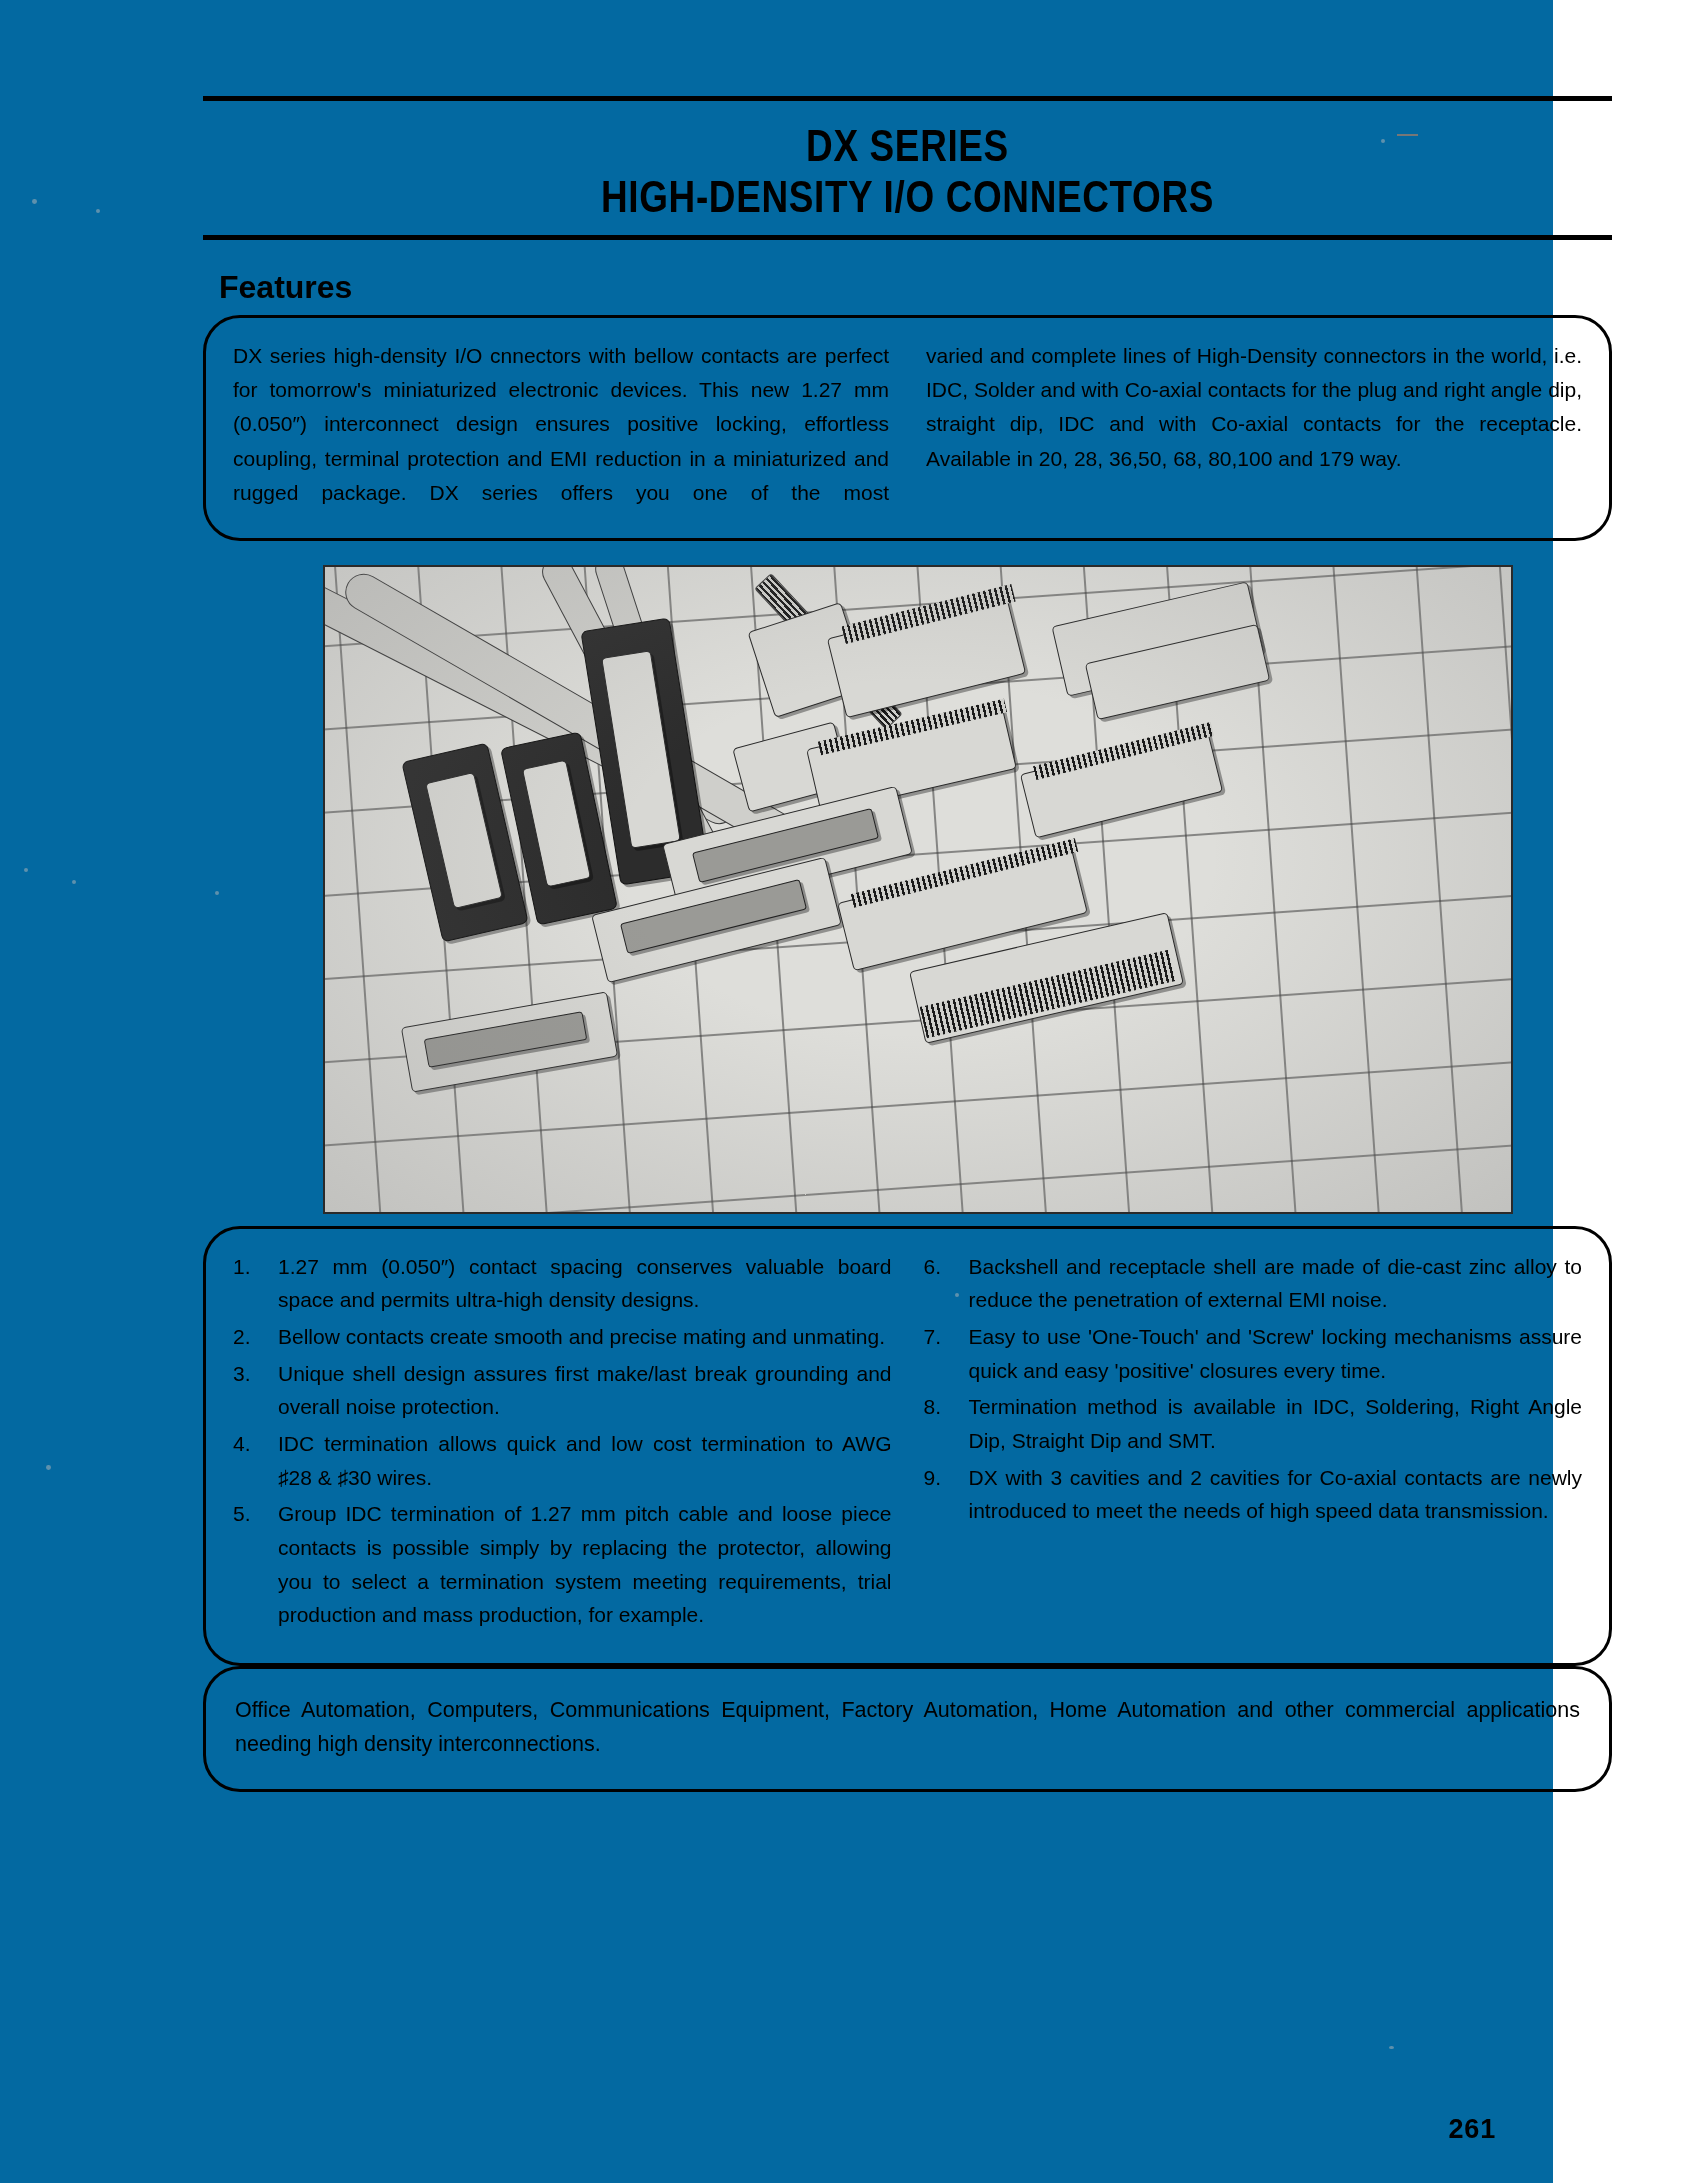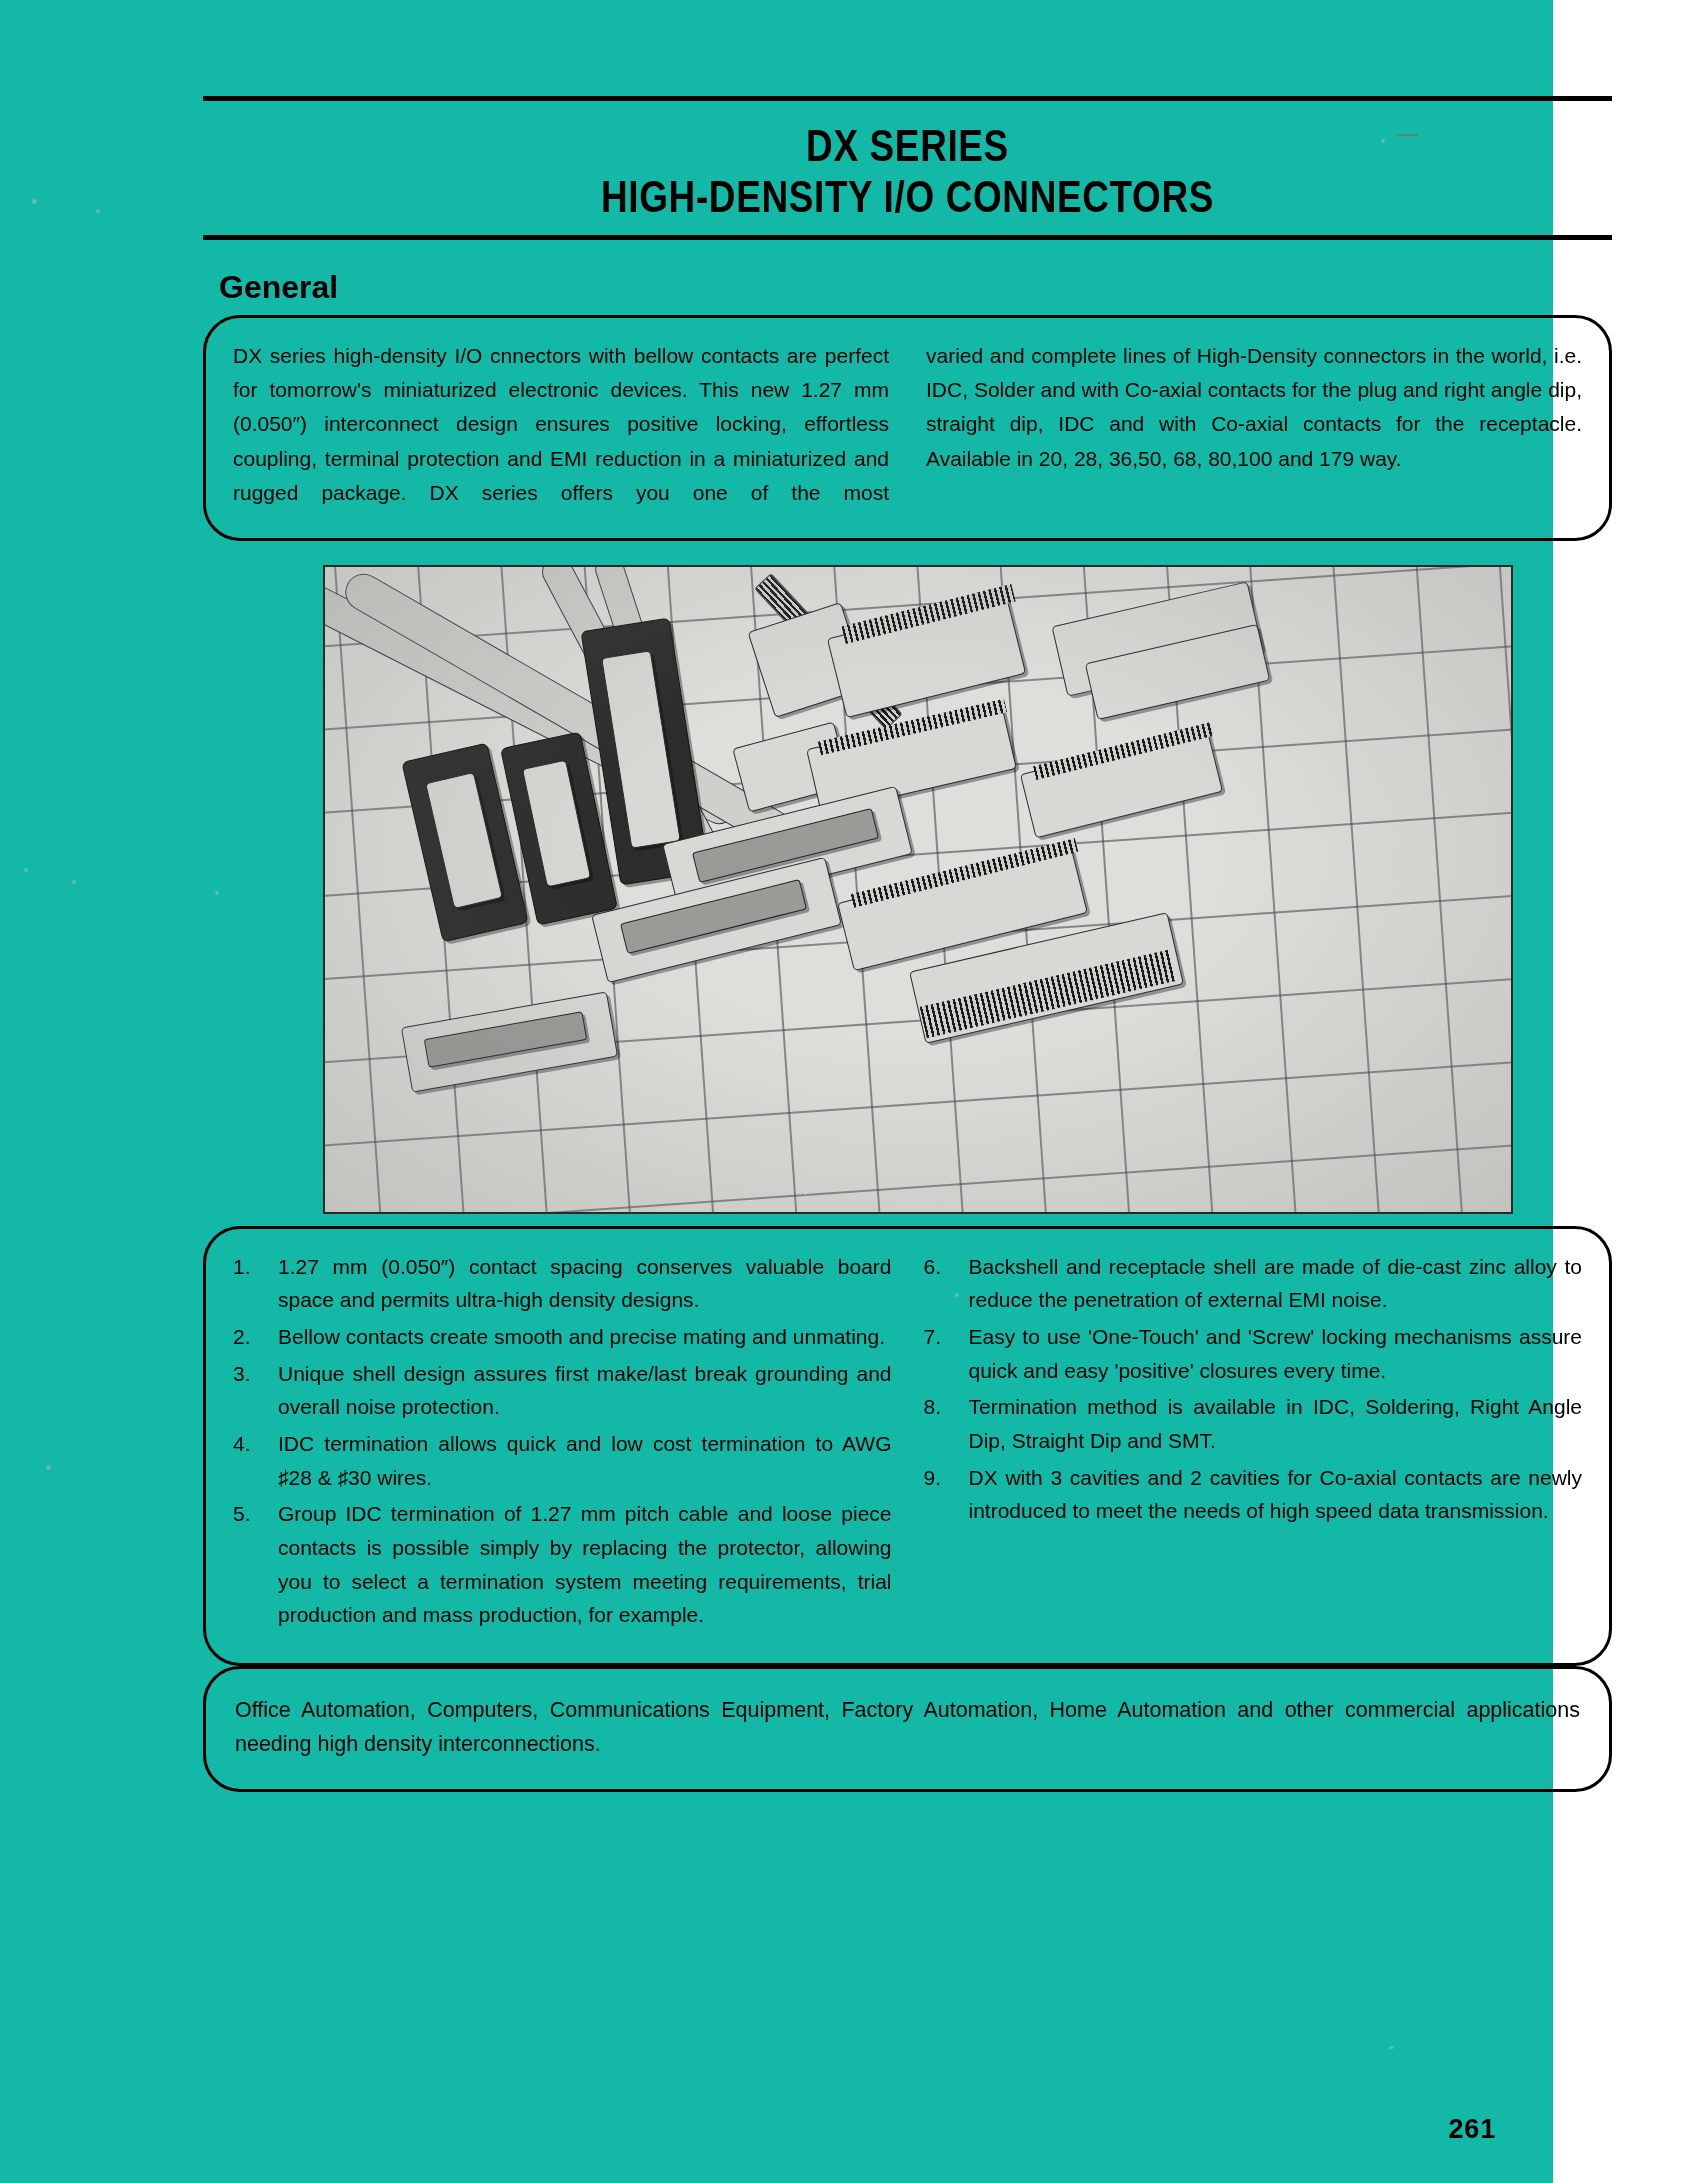--- a/index.html
+++ b/index.html
@@ -13,21 +13,21 @@
     position: relative;
     font-family: "Liberation Sans", sans-serif;
     color: #000000;
     overflow: hidden;
   }
   .page {
     position: absolute;
     left: 0; top: 0;
     width: 1553px;
     height: 2183px;
-    background: #14b8a6;
+    background: #0369a1;
   }
   
   .speckle {
     position: absolute;
     background: #b9b9b9;
     border-radius: 50%;
     opacity: .5;
   }
 
   .content {
@@ -221,21 +221,21 @@
 
     <div class="rule-top"></div>
 
     <div class="title-block">
       <div class="title-line l1">DX SERIES</div>
       <div class="title-line l2">HIGH-DENSITY I/O CONNECTORS</div>
     </div>
 
     <div class="rule-bottom"></div>
 
-    <h2 class="section">General</h2>
+    <h2 class="section">Features</h2>
 
     <div class="rounded-box">
       <div class="two-col">
         <div class="col">
           <p class="para just-all">DX series high-density I/O cnnectors with bellow contacts are perfect for tomorrow's miniaturized electronic devices. This new 1.27 mm (0.050″) interconnect design ensures positive locking, effortless coupling, terminal protection and EMI reduction in a miniaturized and rugged package. DX series offers you one of the most</p>
         </div>
         <div class="col">
           <p class="para">varied and complete lines of High-Density connectors in the world, i.e. IDC, Solder and with Co-axial contacts for the plug and right angle dip, straight dip, IDC and with Co-axial contacts for the receptacle. Available in 20, 28, 36,50, 68, 80,100 and 179 way.</p>
         </div>
       </div>

